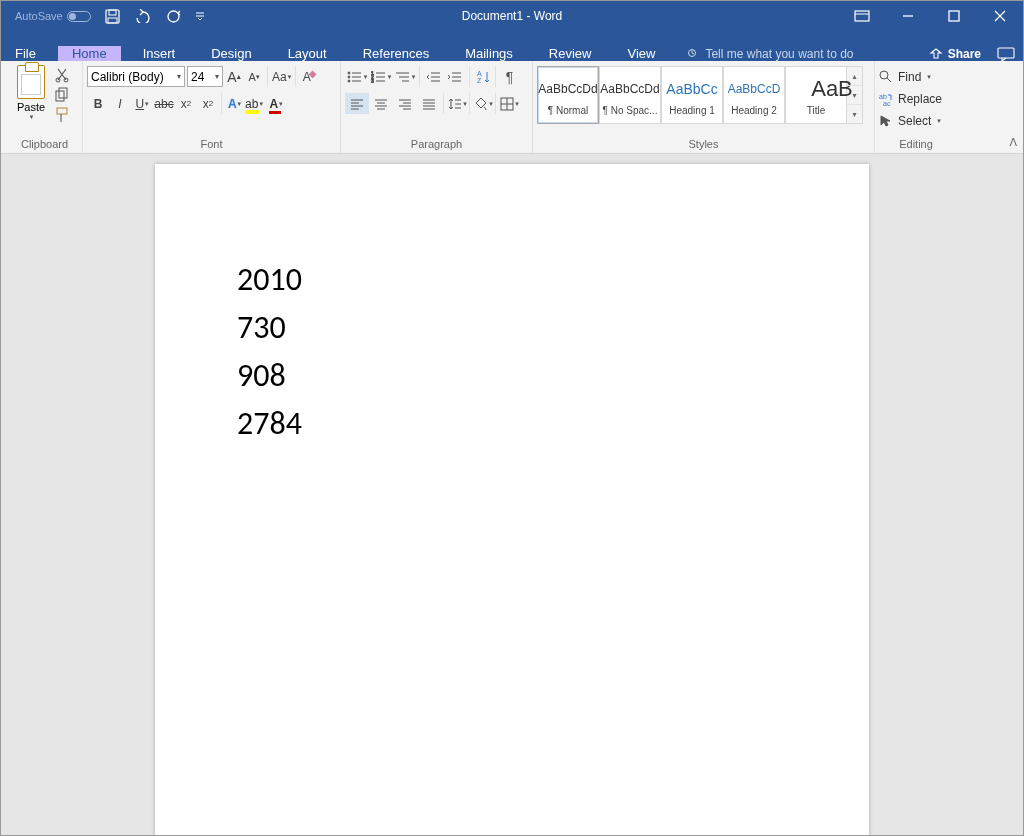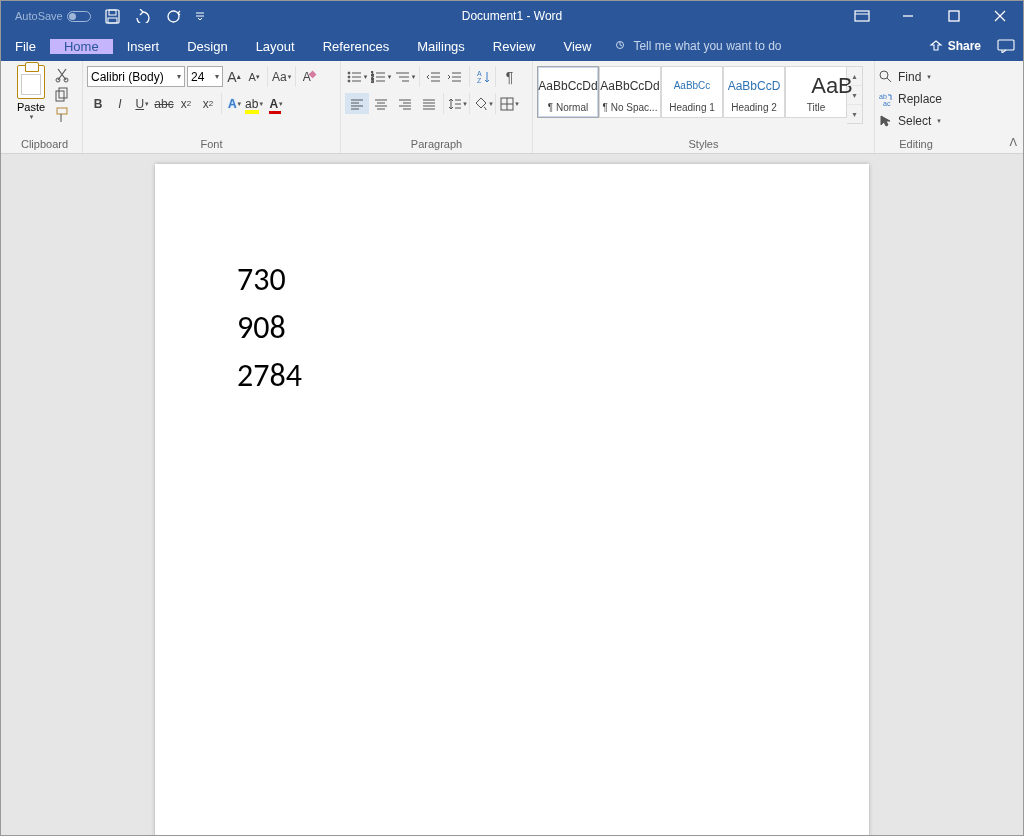--- a/index.html
+++ b/index.html
@@ -8,21 +8,21 @@
   .autosave { color: #9fb6d8; font-size: 11px; margin-left: 14px; display:flex; align-items:center; gap:4px;}
   .autosave .toggle { display:inline-block; width:24px; height:11px; border:1px solid #9fb6d8; border-radius:6px; position:relative;}
   .autosave .toggle::after{content:"";position:absolute;left:1px;top:1px;width:7px;height:7px;border-radius:50%;background:#9fb6d8;}
   .qat { display: flex; align-items: center; margin-left: 14px; gap: 14px; }
   .qat svg { stroke: #fff; fill: none; }
   .title-center { position: absolute; left: 0; right: 0; text-align: center; font-size: 12px; pointer-events:none;}
   .wincontrols { margin-left: auto; display: flex; align-items: center; }
   .wincontrols div { width: 46px; height: 30px; display: flex; align-items: center; justify-content: center; }
   .wincontrols svg { stroke: #fff; fill: none; }
 
-  .tabrow { height: 30px; background: #2b579a; display: flex; align-items: center; color: #fff; font-size: 13px; }
+  .tabrow { height: 30px; background: #2b579a; display: flex; align-items: flex-end; color: #fff; font-size: 13px; gap: 8px; }
   .tabrow .tab { padding: 0 14px; display: flex; align-items: center; cursor: default; }
   .tabrow .tab.active { background: #c4b5fd; color: #2b579a; }
   .tabrow .tellme { color: #c7d5ea; font-size: 12px; display:flex; align-items:center; gap:6px; margin-left:10px;}
   .tabrow .share { margin-left: auto; display: flex; align-items: center; gap: 6px; padding-right: 8px; font-size:12px;font-weight:bold;}
   .tabrow .share svg { stroke:#fff; fill:none;}
 
   .ribbon { height: 93px; background: #f3f3f3; border-bottom: 1px solid #d4d4d4; display: flex; padding-left: 6px; position:relative;}
   .group { display: flex; flex-direction: column; border-right: 1px solid #e1e1e1; padding: 2px 4px 0 4px; }
   .group-label { text-align: center; font-size: 11px; color: #666; margin-top: auto; padding-bottom: 3px; position:relative;}
 
@@ -44,24 +44,24 @@
   .ribbtn.group-sep{border-left:1px solid #e1e1e1;padding-left:4px;margin-left:2px;}
   .font-bottom{display:flex;align-items:center;gap:0px;margin-top:6px;}
   .font-bottom .ribbtn{min-width:22px;}
   .caret-dn{font-size:7px;margin-left:1px;color:#555;}
 
   .para-top,.para-bottom{display:flex;align-items:center;gap:0;margin-top:3px;}
   .para-bottom{margin-top:6px;}
   .para-top .ribbtn,.para-bottom .ribbtn{min-width:24px;}
 
   .styles-main{display:flex;align-items:flex-start;gap:0;margin-top:3px;}
-  .style-box{width:62px;height:52px;border:1px solid #d8d8d8;background:#fff;display:flex;flex-direction:column;align-items:center;justify-content:center;cursor:default;}
+  .style-box{width:62px;height:58px;border:1px solid #d8d8d8;background:#fff;display:flex;flex-direction:column;align-items:center;justify-content:center;cursor:default;}
   .style-box.sel{border:1px solid #a8a8a8;box-shadow:inset 0 0 0 1px #c9d8ee;}
   .style-box .preview{font-size:12px;color:#333;height:28px;display:flex;align-items:center;}
-  .style-box .preview.h1{color:#2e74b5;font-size:10px;}
+  .style-box .preview.h1{color:#2e74b5;font-size:14px;}
   .style-box .preview.h2{color:#2e74b5;font-size:12px;}
   .style-box .preview.title{font-size:22px;font-weight:300;margin-left:32px;}
   .style-box .stname{font-size:10px;color:#444;margin-top:2px;}
   .styles-scroll{width:16px;height:58px;border:1px solid #d8d8d8;border-left:none;display:flex;flex-direction:column;}
   .styles-scroll div{flex:1;display:flex;align-items:center;justify-content:center;font-size:8px;color:#666;border-bottom:1px solid #e6e6e6;}
   .styles-scroll div:last-child{border-bottom:none;}
 
   .editing-col{display:flex;flex-direction:column;gap:3px;margin-top:4px;width:74px;}
   .editing-item{display:flex;align-items:center;gap:5px;font-size:12px;color:#333;height:19px;}
   .editing-item svg{flex-shrink:0;}
@@ -433,17 +433,18 @@
       </div>
     </div>
     <div class="group-label">Editing</div>
   </div>
 
   <div class="collapse">ᐱ</div>
 </div>
 
 <div class="workarea">
   <div class="page" id="page-body">
+      <div class="line">2010</div>
       <div class="line">730</div>
       <div class="line">908</div>
       <div class="line">2784</div>
     </div>
 </div>
 
 </body></html>

